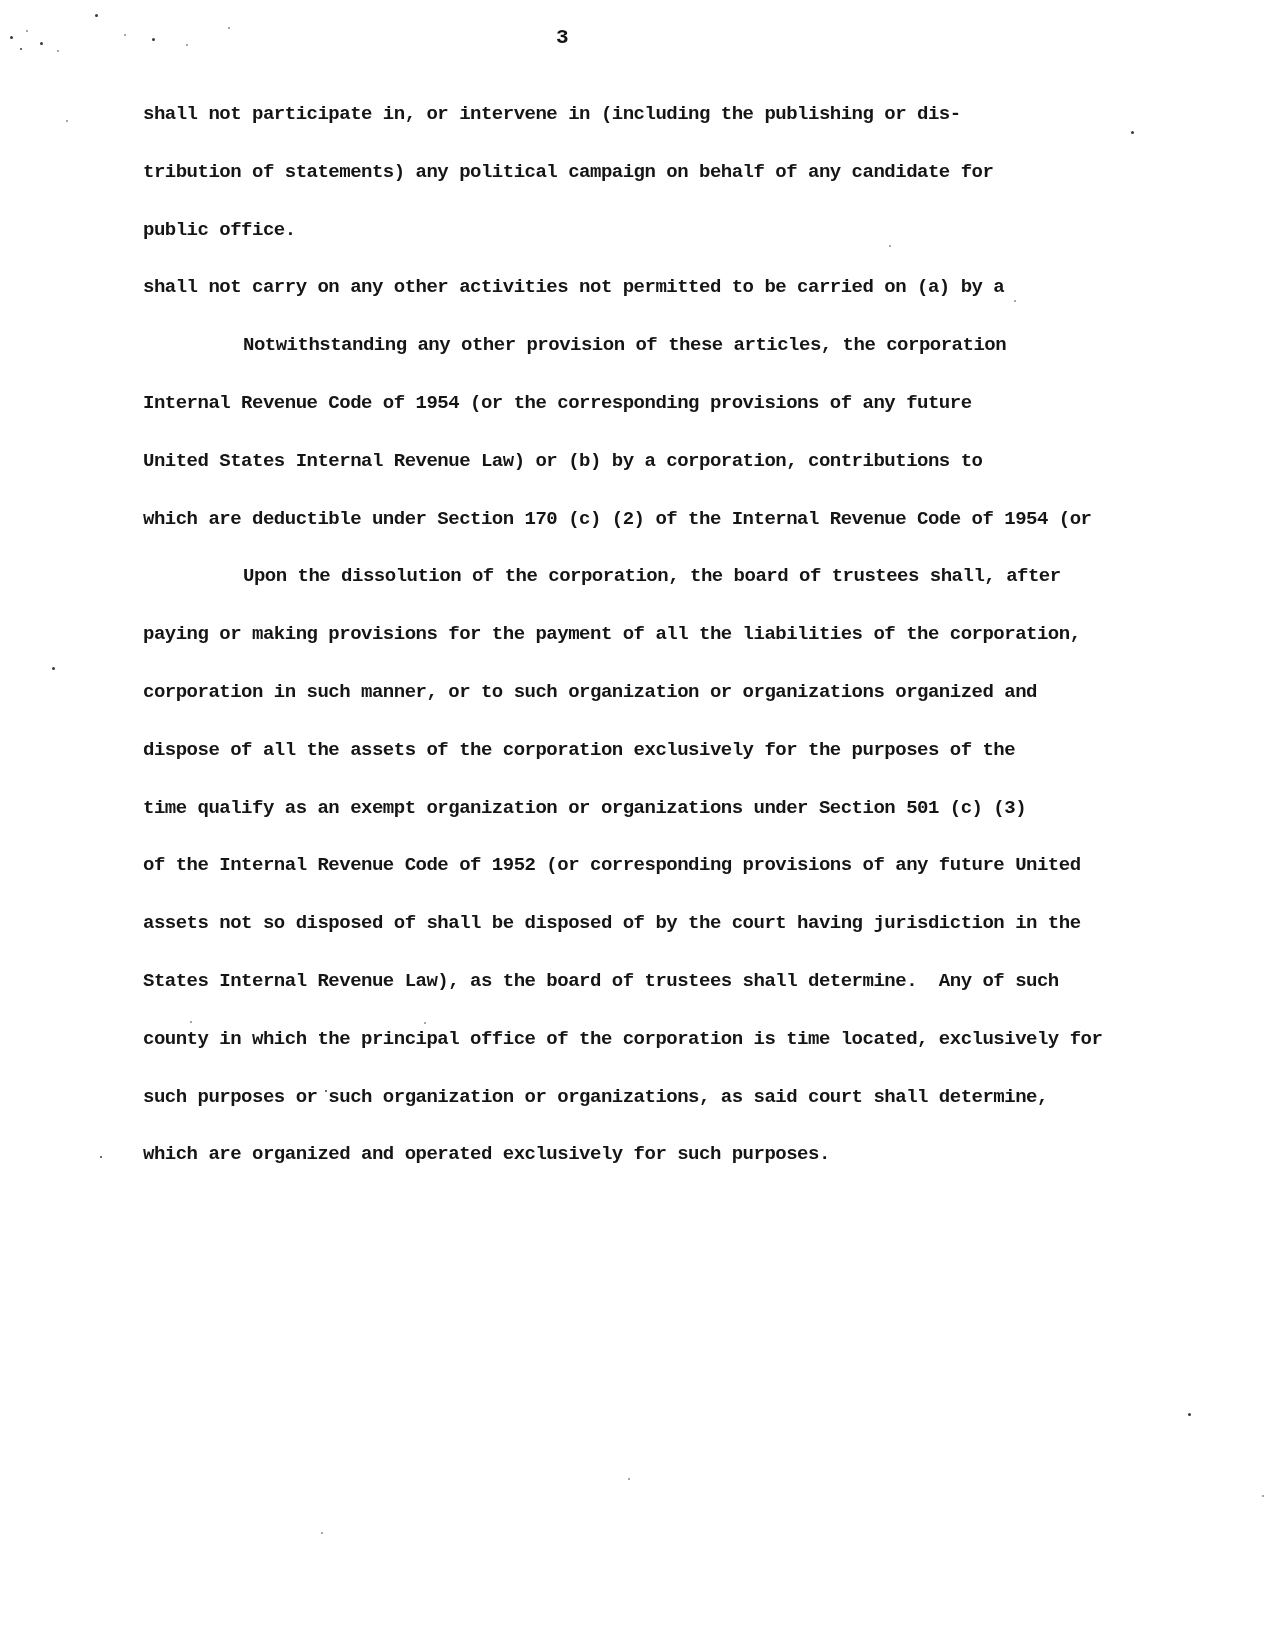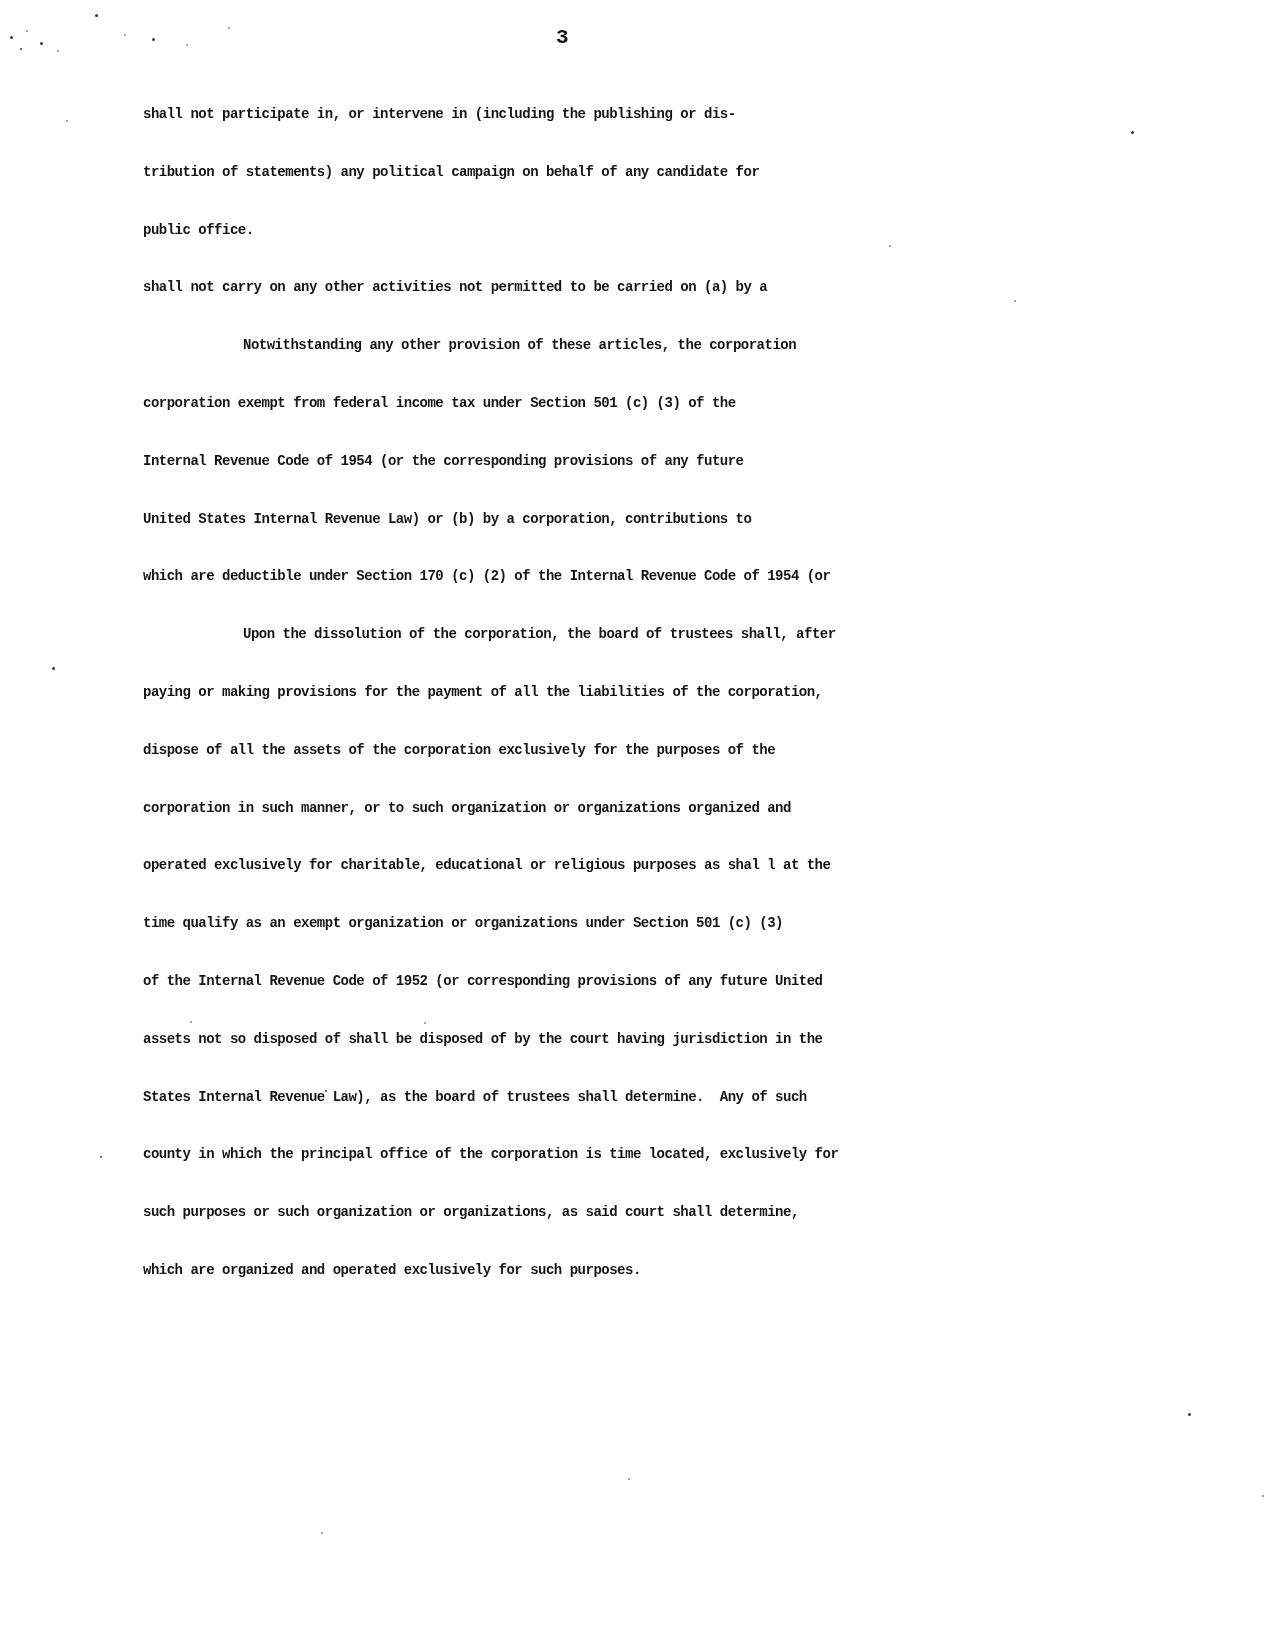--- a/index.html
+++ b/index.html
@@ -22,21 +22,21 @@
   }
   .text-block {
     position: absolute;
     left: 143px;
     top: 86px;
     width: 1080px;
   }
   .line {
     height: 57.8px;
     line-height: 57.8px;
-    font-size: 14px;
+    font-size: 19px;
     letter-spacing: -0.5px;
     white-space: pre;
   }
   .line.indent { padding-left: 100px; }
   .speck {
     position: absolute;
     border-radius: 50%;
     background: #3a3a3a;
   }
   .speck.faint { background: #8a8a8a; }
@@ -46,29 +46,27 @@
 
 <div class="page">
   <div class="page-number">3</div>
 
   <div class="text-block" id="text-block">
       <div class="line">shall not participate in, or intervene in (including the publishing or dis-</div>
       <div class="line">tribution of statements) any political campaign on behalf of any candidate for</div>
       <div class="line">public office.</div>
       <div class="line">shall not carry on any other activities not permitted to be carried on (a) by a</div>
       <div class="line indent">Notwithstanding any other provision of these articles, the corporation</div>
-      <div class="line">corporation exempt from federal income tax under Section 501 (c) (3) of the</div>
       <div class="line">Internal Revenue Code of 1954 (or the corresponding provisions of any future</div>
       <div class="line">United States Internal Revenue Law) or (b) by a corporation, contributions to</div>
       <div class="line">which are deductible under Section 170 (c) (2) of the Internal Revenue Code of 1954 (or</div>
       <div class="line indent">Upon the dissolution of the corporation, the board of trustees shall, after</div>
       <div class="line">paying or making provisions for the payment of all the liabilities of the corporation,</div>
+      <div class="line">corporation in such manner, or to such organization or organizations organized and</div>
       <div class="line">dispose of all the assets of the corporation exclusively for the purposes of the</div>
-      <div class="line">corporation in such manner, or to such organization or organizations organized and</div>
-      <div class="line">operated exclusively for charitable, educational or religious purposes as shal l at the</div>
       <div class="line">time qualify as an exempt organization or organizations under Section 501 (c) (3)</div>
       <div class="line">of the Internal Revenue Code of 1952 (or corresponding provisions of any future United</div>
       <div class="line">assets not so disposed of shall be disposed of by the court having jurisdiction in the</div>
       <div class="line">States Internal Revenue Law), as the board of trustees shall determine.  Any of such</div>
       <div class="line">county in which the principal office of the corporation is time located, exclusively for</div>
       <div class="line">such purposes or such organization or organizations, as said court shall determine,</div>
       <div class="line">which are organized and operated exclusively for such purposes.</div>
     </div>
 <div class="speck" style="left: 10px; top: 36px; width: 3px; height: 3px;"></div>
     <div class="speck faint" style="left: 26px; top: 30px; width: 2px; height: 2px;"></div>

